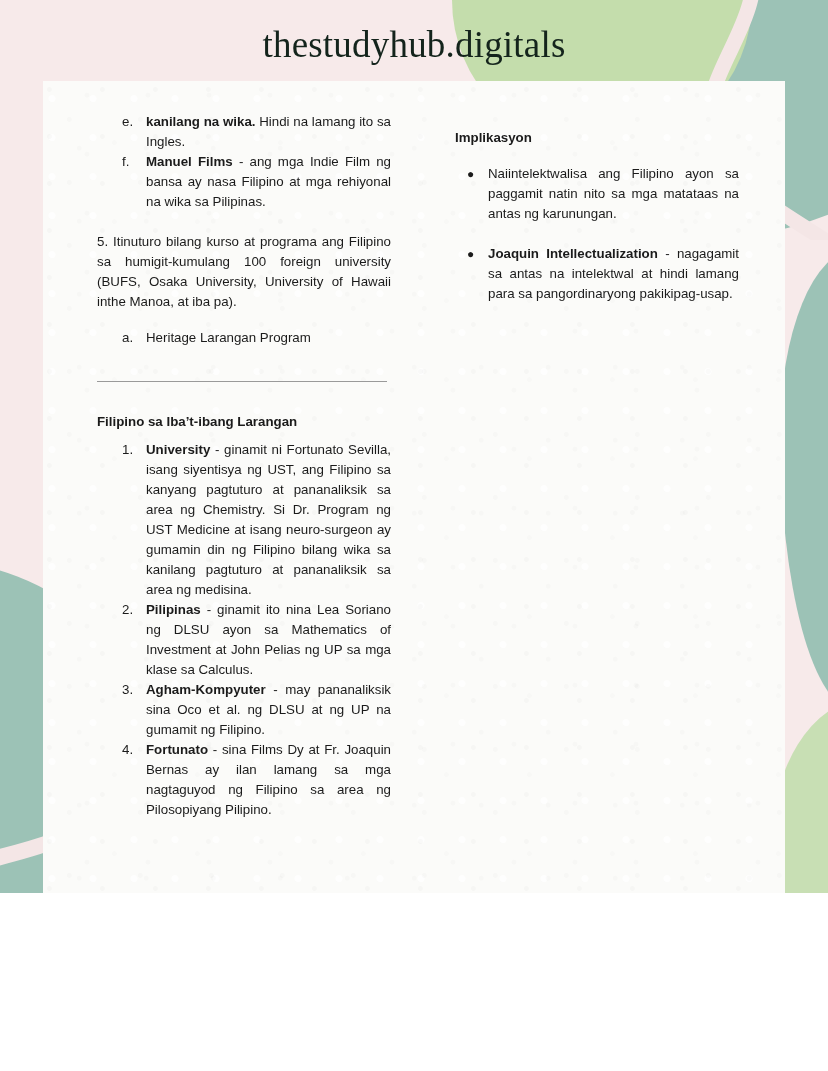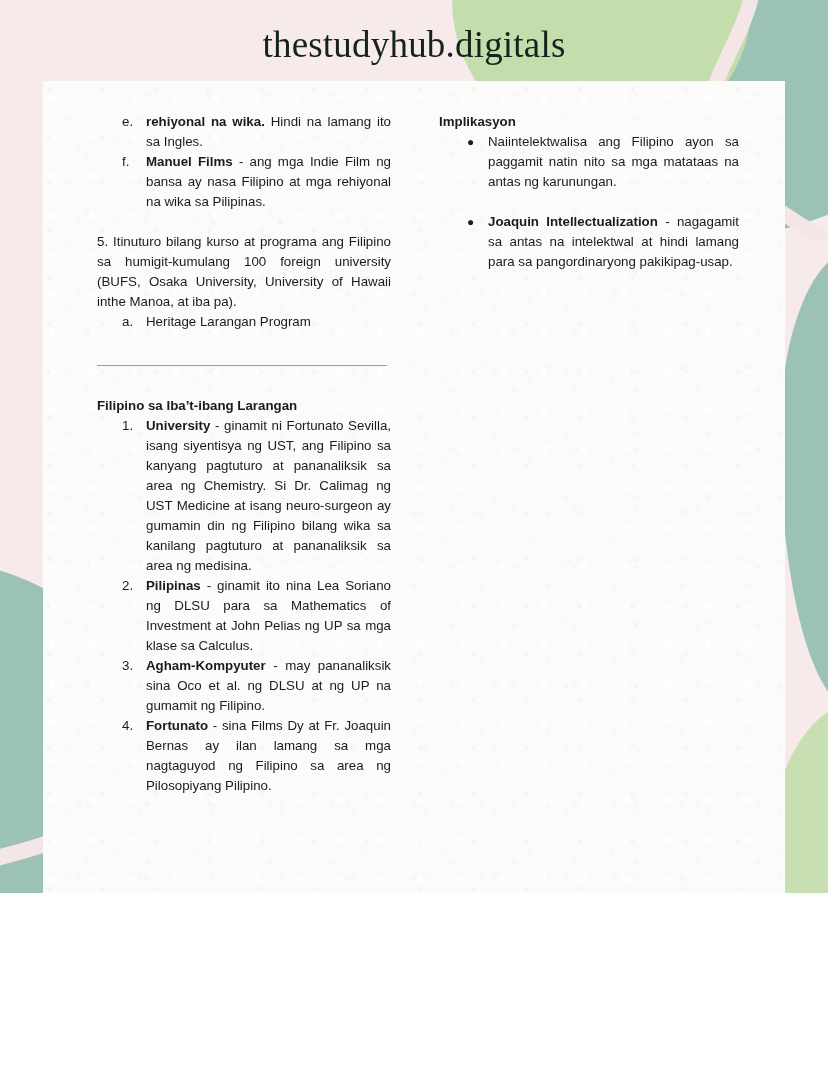--- a/index.html
+++ b/index.html
@@ -202,21 +202,21 @@
     top: 0;
     width: 22px;
     text-align: left;
     font-weight: normal;
   }
   .numbered-list li .marker { left: 25px; }
 
   b, .bold { font-weight: bold; }
 
   .para-5 {
-    margin: 20px 0 0 0;
+    margin: 20px 0 16px 0;
     text-align: justify;
     text-justify: inter-word;
   }
 
   .sub-a {
     margin: 0;
     padding-left: 49px;
     position: relative;
   }
   .sub-a .marker {
@@ -230,29 +230,29 @@
     width: 290px;
     height: 1px;
     background: #9a9a9a;
     border: 0;
   }
 
   .section-heading {
     font-size: 13.3px;
     font-weight: bold;
     line-height: 20px;
-    margin: 30px 0 0 0;
+    margin: 30px 0 8px 0;
     color: #111;
   }
 
   .heading-right {
     font-size: 13.3px;
     font-weight: bold;
     line-height: 20px;
-    margin: 0;
+    margin: 16px;
     color: #111;
   }
 
   .bullet-list li {
     position: relative;
     padding-left: 49px;
     text-align: justify;
     text-justify: inter-word;
     margin-bottom: 0;
   }
@@ -296,21 +296,21 @@
   <div class="site-title">thestudyhub.digitals</div>
 
   <div class="paper">
     <div class="columns">
 
       <div class="col col-left">
 
         <ul class="lettered-list">
           <li>
             <span class="marker">e.</span>
-            <b>rehiyonal na wika.</b><span> Hindi na lamang ito sa Ingles.</span>
+            <b>kanilang na wika.</b><span> Hindi na lamang ito sa Ingles.</span>
           </li>
           <li>
             <span class="marker">f.</span>
             <b>Manuel Films</b><span> - ang mga Indie Film ng bansa ay nasa Filipino at mga rehiyonal na wika sa Pilipinas.</span>
           </li>
         </ul>
 
         <p class="para-5 body-text">5. Itinuturo bilang kurso at programa ang Filipino sa humigit-kumulang 100 foreign university (BUFS, Osaka University, University of Hawaii inthe Manoa, at iba pa).</p>
 
         <p class="sub-a body-text">
@@ -318,25 +318,25 @@
           <span>Heritage Larangan Program</span>
         </p>
 
         <hr class="divider">
 
         <p class="section-heading">Filipino sa Iba’t-ibang Larangan</p>
 
         <ol class="numbered-list">
           <li>
             <span class="marker">1.</span>
-            <b>University</b><span> - ginamit ni Fortunato Sevilla, isang siyentisya ng UST, ang Filipino sa kanyang pagtuturo at pananaliksik sa area ng Chemistry. Si Dr. Calimag ng UST Medicine at isang neuro-surgeon ay gumamin din ng Filipino bilang wika sa kanilang pagtuturo at pananaliksik sa area ng medisina.</span>
+            <b>University</b><span> - ginamit ni Fortunato Sevilla, isang siyentisya ng UST, ang Filipino sa kanyang pagtuturo at pananaliksik sa area ng Chemistry. Si Dr. Program ng UST Medicine at isang neuro-surgeon ay gumamin din ng Filipino bilang wika sa kanilang pagtuturo at pananaliksik sa area ng medisina.</span>
           </li>
           <li>
             <span class="marker">2.</span>
-            <b>Pilipinas</b><span> - ginamit ito nina Lea Soriano ng DLSU para sa Mathematics of Investment at John Pelias ng UP sa mga klase sa Calculus.</span>
+            <b>Pilipinas</b><span> - ginamit ito nina Lea Soriano ng DLSU ayon sa Mathematics of Investment at John Pelias ng UP sa mga klase sa Calculus.</span>
           </li>
           <li>
             <span class="marker">3.</span>
             <b>Agham-Kompyuter</b><span> - may pananaliksik sina Oco et al. ng DLSU at ng UP na gumamit ng Filipino.</span>
           </li>
           <li>
             <span class="marker">4.</span>
             <b>Fortunato</b><span> - sina Films Dy at Fr. Joaquin Bernas ay ilan lamang sa mga nagtaguyod ng Filipino sa area ng Pilosopiyang Pilipino.</span>
           </li>
         </ol>

